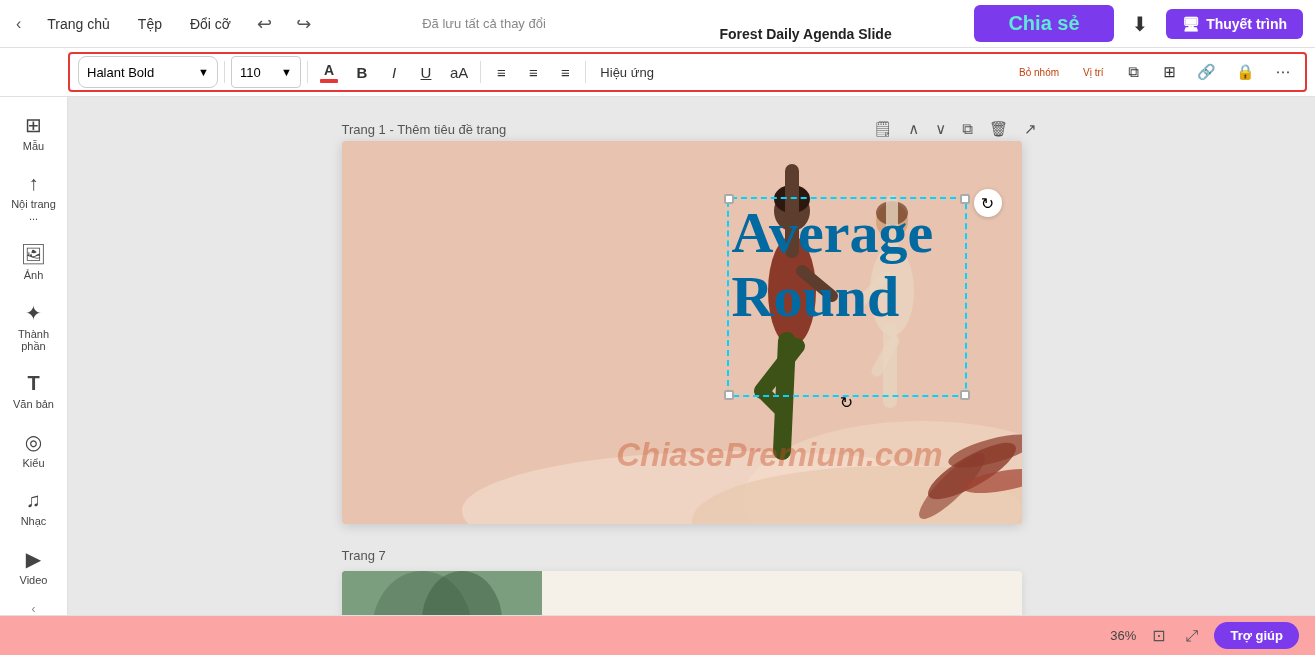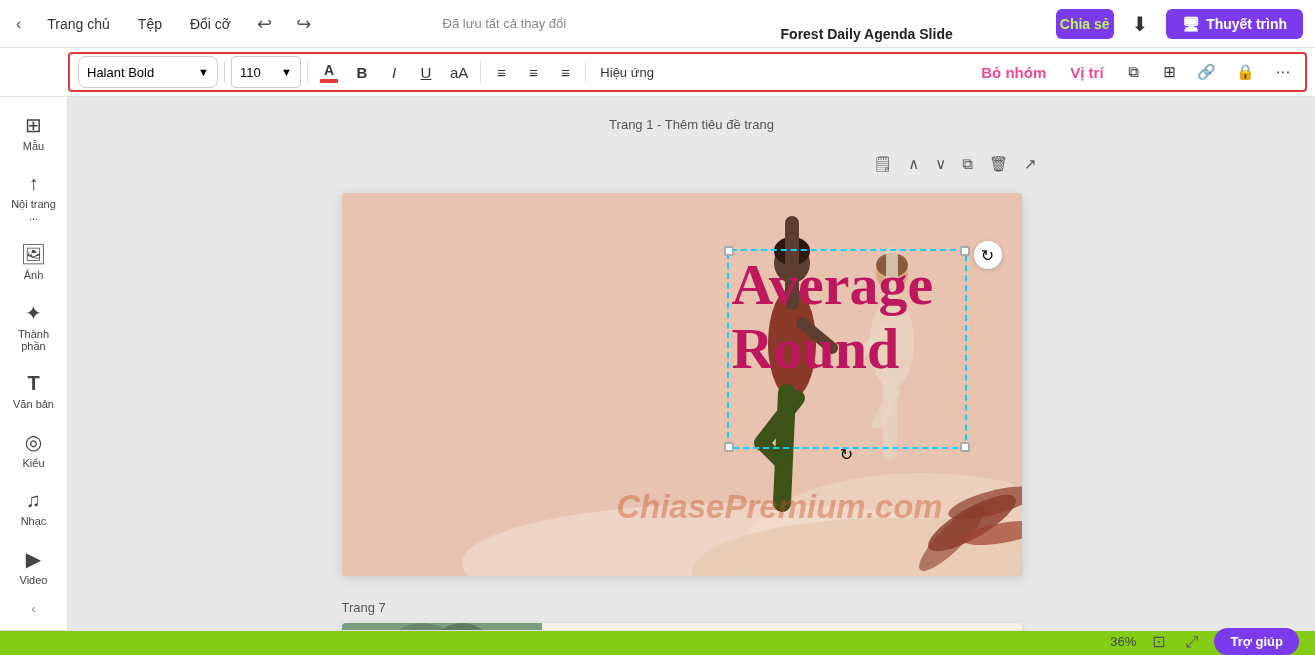--- a/index.html
+++ b/index.html
@@ -55,25 +55,25 @@
       text-align: center;
       margin-top: 20px;
     }
     .header-right {
       display: flex;
       align-items: center;
       gap: 8px;
     }
     .btn-share {
       background: #7c3aed;
-      color: #bef264;
+      color: #5eead4;
       border: none;
       border-radius: 6px;
-      padding: 7px 4px;
-      font-size: 14px;
+      padding: 7px 34px;
+      font-size: 20px;
       font-weight: 600;
       cursor: pointer;
     }
     .btn-download {
       background: none;
       border: none;
       cursor: pointer;
       padding: 6px 10px;
       font-size: 20px;
       color: #333;
@@ -156,25 +156,24 @@
       padding: 0 8px;
       cursor: pointer;
     }
     .toolbar-right {
       margin-left: auto;
       display: flex;
       align-items: center;
       gap: 8px;
     }
     .toolbar-right-item {
-      font-size: 15px;
-      color: #ec4899;
+      font-size: 10px;
+      color: #c2410c;
       cursor: pointer;
       padding: 4px 8px;
-      font-weight: bold;
     }
 
     
     .main-layout {
       display: flex;
       flex: 1;
       overflow: hidden;
     }
 
     
@@ -222,25 +221,24 @@
     }
 
     
     .slide-wrapper {
       width: 100%;
       max-width: 700px;
     }
     .slide-label {
       font-size: 13px;
       color: #555;
-      margin-bottom: 17px;
-      display: flex;
-      align-items: center;
-      gap: 20px;
-      flex-direction: column;
+      margin-bottom: 0;
+      display: flex;
+      align-items: center;
+      gap: 8px;
     }
     .slide-label-right {
       margin-left: auto;
       display: flex;
       align-items: center;
       gap: 8px;
     }
     .slide-canvas {
       width: 680px;
       height: 383px;
@@ -284,21 +282,21 @@
     .handle-br { bottom: -5px; right: -5px; }
 
     .text-content {
       position: absolute;
       top: 60px;
       left: 390px;
       width: 230px;
       font-family: 'Georgia', serif;
       font-size: 58px;
       font-weight: bold;
-      color: #be185d;
+      color: #0369a1;
       line-height: 1.1;
       z-index: 9;
     }
 
     
     .outer-rotate {
       position: absolute;
       top: 48px;
       right: 20px;
       width: 28px;
@@ -369,25 +367,25 @@
       overflow: hidden;
       position: relative;
     }
     .slide2-right {
       flex: 1;
       background: #f5f0e8;
     }
 
     
     .status-bar {
-      height: 25px;
-      background: #84cc16;
+      height: 40px;
+      background: #fca5a5;
       border-top: 1px solid #e0e0e0;
       display: flex;
-      align-items: flex-end;
+      align-items: center;
       padding: 0 16px;
       gap: 12px;
     }
     .status-right {
       margin-left: auto;
       display: flex;
       align-items: center;
       gap: 12px;
     }
     .zoom-text {

